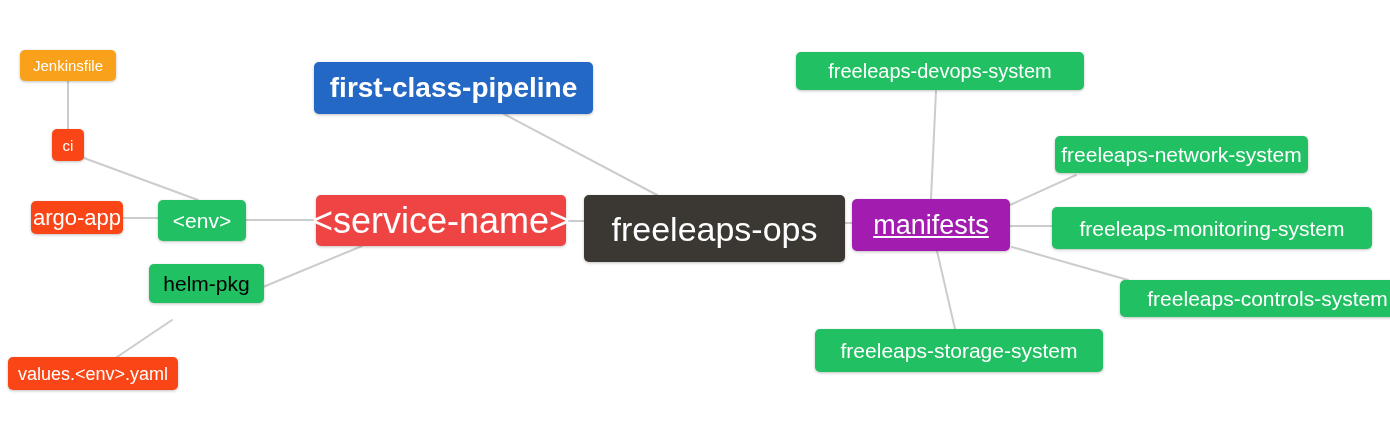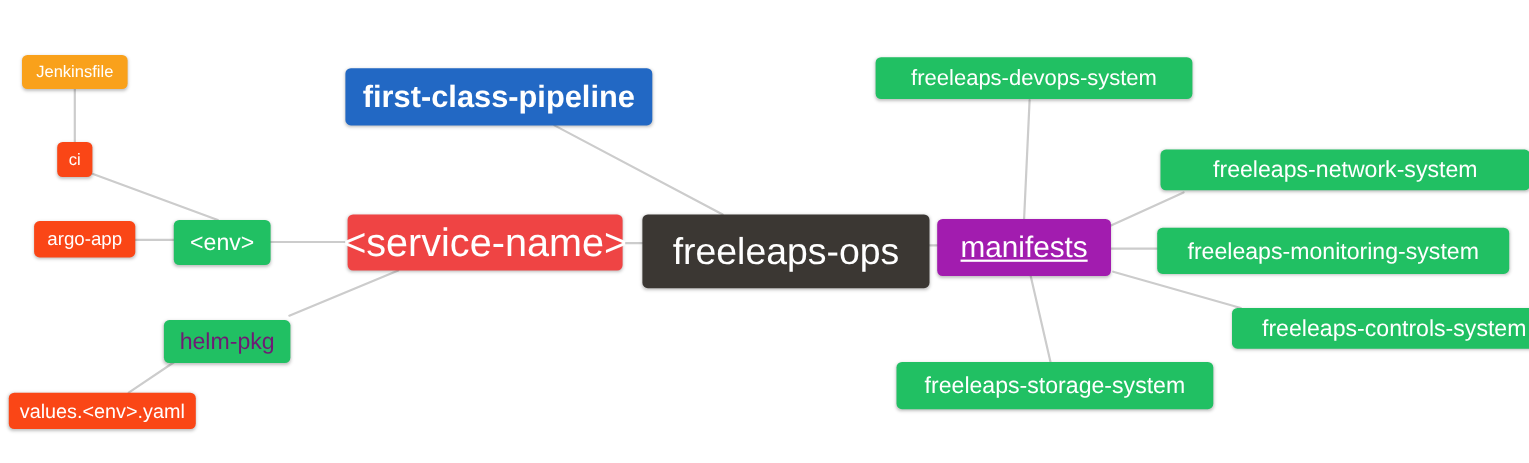--- a/index.html
+++ b/index.html
@@ -61,27 +61,27 @@
       <line x1="845" y1="199" x2="852" y2="199" stroke="#cccccc"></line>
       <line x1="931" y1="175" x2="936" y2="67" stroke="#cccccc"></line>
       <line x1="1010" y1="181" x2="1076" y2="151" stroke="#cccccc"></line>
       <line x1="1010" y1="202" x2="1052" y2="202" stroke="#cccccc"></line>
       <line x1="1012" y1="223" x2="1128" y2="256" stroke="#cccccc"></line>
       <line x1="937" y1="227" x2="955" y2="305" stroke="#cccccc"></line>
     </svg>
   <div id="nodes-container">
       <div class="node" style="left: 20px; top: 26px; width: 96px; height: 31px; font-size: 15px; background: rgb(249, 161, 27); color: rgb(255, 255, 255);">Jenkinsfile</div>
       <div class="node" style="left: 52px; top: 105px; width: 32px; height: 32px; font-size: 15px; background: rgb(250, 70, 22); color: rgb(255, 255, 255);">ci</div>
-      <div class="node" style="left: 31px; top: 177px; width: 92px; height: 33px; font-size: 17px; background: rgb(250, 70, 22); color: rgb(255, 255, 255);">argo-app</div>
+      <div class="node" style="left: 31px; top: 177px; width: 92px; height: 33px; font-size: 22px; background: rgb(250, 70, 22); color: rgb(255, 255, 255);">argo-app</div>
       <div class="node" style="left: 158px; top: 176px; width: 88px; height: 41px; font-size: 21px; background: rgb(33, 192, 99); color: rgb(255, 255, 255);">&lt;env&gt;</div>
-      <div class="node" style="left: 149px; top: 267px; width: 115px; height: 39px; font-size: 21px; background: rgb(33, 192, 99); color: #701a75;">helm-pkg</div>
+      <div class="node" style="left: 149px; top: 240px; width: 115px; height: 39px; font-size: 21px; background: rgb(33, 192, 99); color: #000000;">helm-pkg</div>
       <div class="node" style="left: 8px; top: 333px; width: 170px; height: 33px; font-size: 18px; background: rgb(250, 70, 22); color: #ffffff;">values.&lt;env&gt;.yaml</div>
       <div class="node" style="left: 314px; top: 38px; width: 279px; height: 52px; font-size: 28px; background: rgb(34, 104, 196); color: rgb(255, 255, 255); font-weight: bold;">first-class-pipeline</div>
       <div class="node" style="left: 316px; top: 171px; width: 250px; height: 51px; font-size: 36px; background: #ef4444; color: rgb(255, 255, 255);">&lt;service-name&gt;</div>
       <div class="node" style="left: 584px; top: 171px; width: 261px; height: 67px; font-size: 34px; background: rgb(59, 55, 51); color: rgb(255, 255, 255);">freeleaps-ops</div>
       <div class="node" style="left: 852px; top: 175px; width: 158px; height: 52px; font-size: 27px; background: #a21caf; color: rgb(255, 255, 255); text-decoration: underline;">manifests</div>
       <div class="node" style="left: 796px; top: 28px; width: 288px; height: 38px; font-size: 20px; background: rgb(33, 192, 99); color: rgb(255, 255, 255);">freeleaps-devops-system</div>
-      <div class="node" style="left: 1055px; top: 112px; width: 336px; height: 37px; font-size: 21px; background: rgb(33, 192, 99); color: rgb(255, 255, 255);">freeleaps-network-system</div>
+      <div class="node" style="left: 1055px; top: 112px; width: 253px; height: 37px; font-size: 21px; background: rgb(33, 192, 99); color: rgb(255, 255, 255);">freeleaps-network-system</div>
       <div class="node" style="left: 1052px; top: 183px; width: 320px; height: 42px; font-size: 21px; background: rgb(33, 192, 99); color: rgb(255, 255, 255);">freeleaps-monitoring-system</div>
       <div class="node" style="left: 1120px; top: 256px; width: 295px; height: 37px; font-size: 21px; background: rgb(33, 192, 99); color: rgb(255, 255, 255);">freeleaps-controls-system</div>
       <div class="node" style="left: 815px; top: 305px; width: 288px; height: 43px; font-size: 21px; background: rgb(33, 192, 99); color: rgb(255, 255, 255);">freeleaps-storage-system</div>
     </div>
 </div>
 
 </body></html>

